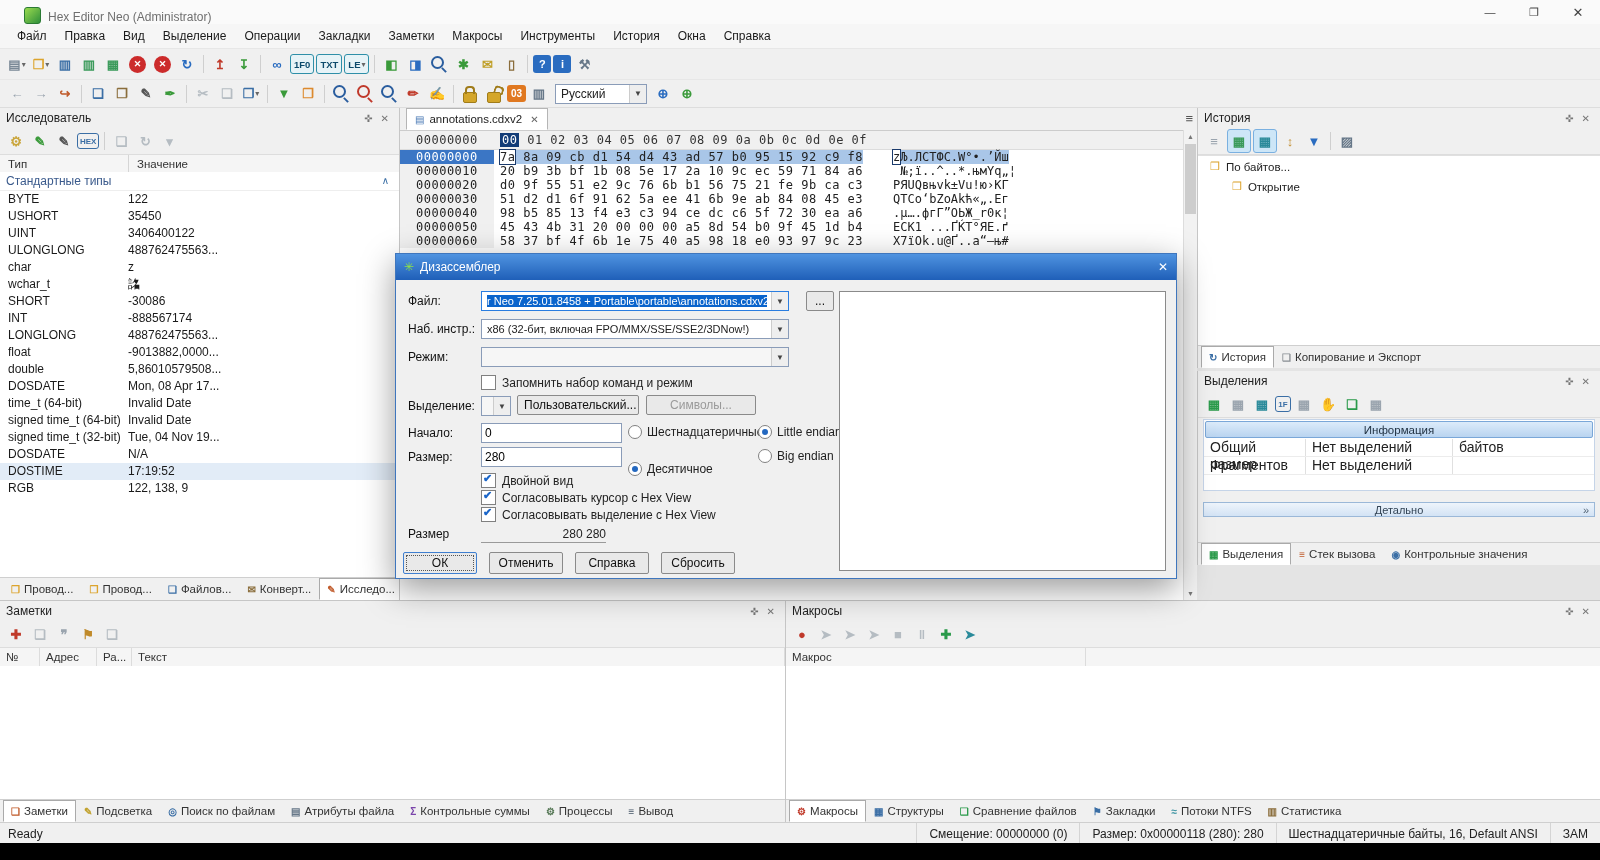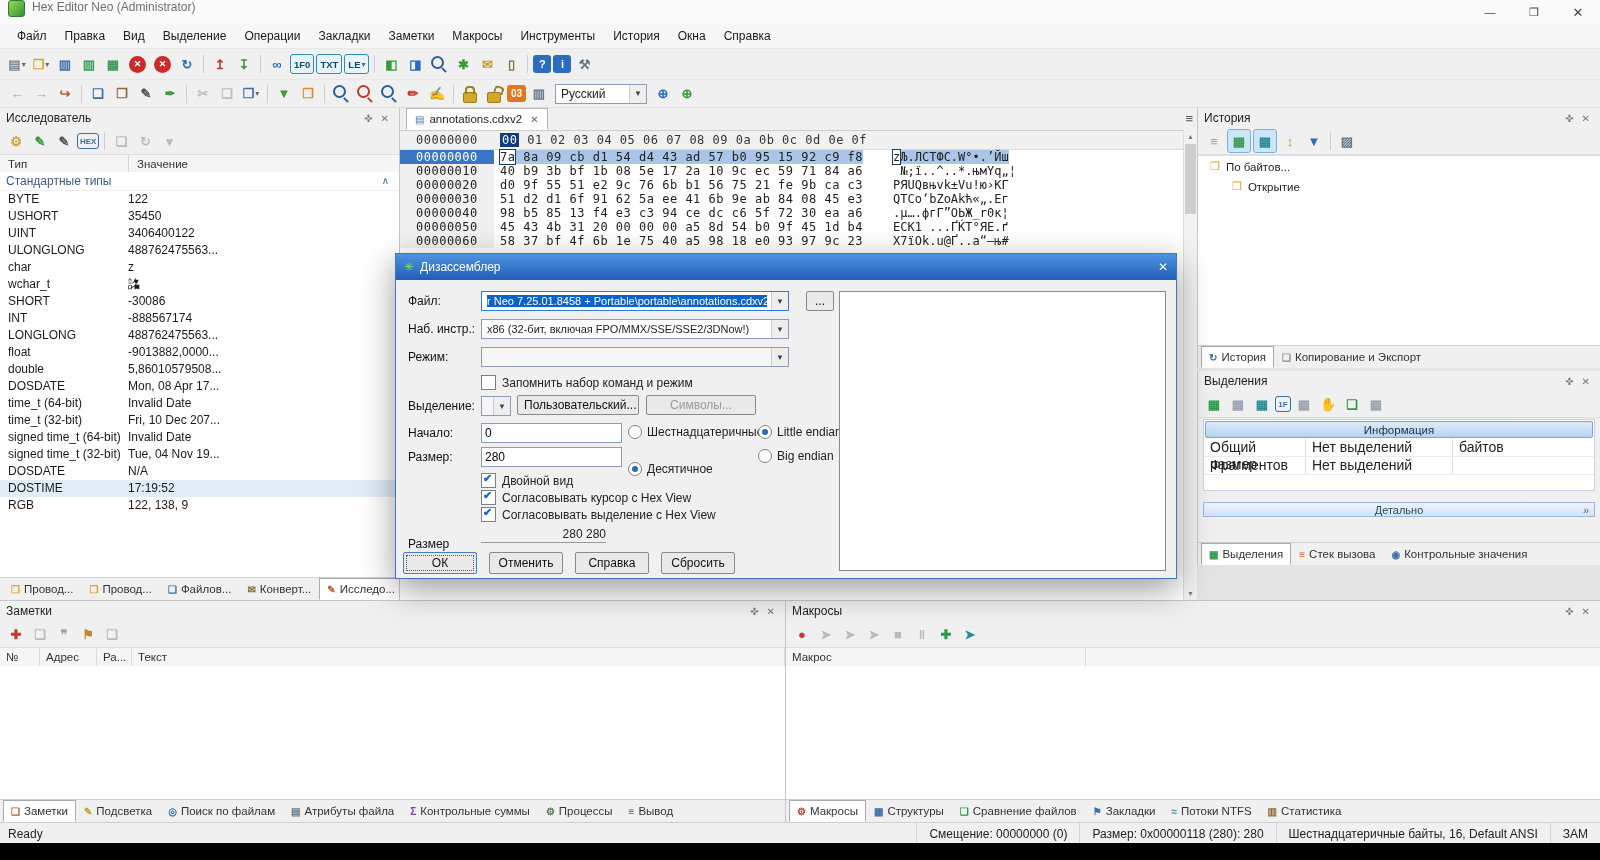--- a/index.html
+++ b/index.html
@@ -1,20 +1,20 @@
 <!DOCTYPE html>
 <html><head>
 <meta charset="utf-8">
 <style>
   html,body{margin:0;padding:0}
   body{width:1600px;height:860px;background:#000;font-family:"Liberation Sans",sans-serif;font-size:12px;color:#222;overflow:hidden;position:relative;-webkit-font-smoothing:antialiased}
   .app{position:absolute;left:0;top:0;width:1600px;height:843px;background:#e4e4e4;overflow:hidden}
 
   
-  .titlebar{position:absolute;left:0;top:0;right:0;height:24px;background:#fafafa;display:flex;align-items:flex-start;padding-left:8px;box-sizing:border-box}
+  .titlebar{position:absolute;left:0;top:0;right:0;height:24px;background:#fafafa;display:flex;align-items:flex-end;padding-left:24px;box-sizing:border-box}
   .app-icon{width:15px;height:15px;border-radius:3px;background:linear-gradient(135deg,#9adb4f,#2f8f3a);border:1px solid #2a7a33;margin-right:7px}
   .title-text{color:#6f6f6f;font-size:12px}
   .win-controls{margin-left:auto;display:flex;height:24px}
   .win-btn{width:44px;height:24px;display:flex;align-items:center;justify-content:center;color:#444;font-size:11px}
   .win-btn:last-child{font-size:13px}
 
   
   .menubar{position:absolute;left:0;top:24px;right:0;height:24px;background:#f6f6f6;display:flex;align-items:center;padding-left:8px;box-sizing:border-box}
   .menu-item{padding:0 9px;line-height:24px;color:#1a1a1a}
 
@@ -307,24 +307,20 @@
         </div>
         <div class="x-row">
           <span class="x-type">DOSDATE</span>
           <span class="x-val">Mon, 08 Apr 17...</span>
         </div>
         <div class="x-row">
           <span class="x-type">time_t (64-bit)</span>
           <span class="x-val">Invalid Date</span>
         </div>
         <div class="x-row">
-          <span class="x-type">time_t (32-bit)</span>
-          <span class="x-val">Fri, 10 Dec 207...</span>
-        </div>
-        <div class="x-row">
           <span class="x-type">signed time_t (64-bit)</span>
           <span class="x-val">Invalid Date</span>
         </div>
         <div class="x-row">
           <span class="x-type">signed time_t (32-bit)</span>
           <span class="x-val">Tue, 04 Nov 19...</span>
         </div>
         <div class="x-row">
           <span class="x-type">DOSDATE</span>
           <span class="x-val">N/A</span>
@@ -375,21 +371,21 @@
       <span class="hx-addr">00000000</span>
       <span class="hx-bytes"><span class="hh1">00</span><span style="white-space:pre"> 01 02 03 04 05 06 07 08 09 0a 0b 0c 0d 0e 0f</span></span>
     </div>
     <div class="hx-row hex-font selected">
         <span class="hx-addr">00000000</span>
         <span class="hx-bytes"><span class="b1">7a</span><span style="white-space:pre"> 8a 09 cb d1 54 d4 43 ad 57 b0 95 15 92 c9 f8</span></span>
         <span class="hx-text"><span class="t1" style="white-space:pre">z</span><span style="white-space:pre">Љ.ЛСTФC.W°•.’Йш</span></span>
       </div>
       <div class="hx-row hex-font">
         <span class="hx-addr">00000010</span>
-        <span class="hx-bytes"><span class="b1">40</span><span style="white-space:pre"> b9 3b bf 1b 08 5e 17 2a 10 9c ec 59 71 84 a6</span></span>
+        <span class="hx-bytes"><span class="b1">20</span><span style="white-space:pre"> b9 3b bf 1b 08 5e 17 2a 10 9c ec 59 71 84 a6</span></span>
         <span class="hx-text"><span class="t1" style="white-space:pre"> </span><span style="white-space:pre">№;ї..^..*.њмYq„¦</span></span>
       </div>
       <div class="hx-row hex-font">
         <span class="hx-addr">00000020</span>
         <span class="hx-bytes"><span class="b1">d0</span><span style="white-space:pre"> 9f 55 51 e2 9c 76 6b b1 56 75 21 fe 9b ca c3</span></span>
         <span class="hx-text"><span class="t1" style="white-space:pre">Р</span><span style="white-space:pre">ЯUQвњvk±Vu!ю›КГ</span></span>
       </div>
       <div class="hx-row hex-font">
         <span class="hx-addr">00000030</span>
         <span class="hx-bytes"><span class="b1">51</span><span style="white-space:pre"> d2 d1 6f 91 62 5a ee 41 6b 9e ab 84 08 45 e3</span></span>
@@ -678,21 +674,21 @@
       </span>
       <span class="dlg-check-row" style="top:210px">
         <span class="cb checked"></span>
         <span>Согласовывать курсор с Hex View</span>
       </span>
       <span class="dlg-check-row" style="top:227px">
         <span class="cb checked"></span>
         <span>Согласовывать выделение с Hex View</span>
       </span>
 
-      <span class="dlg-label" style="top:257px">Размер</span>
+      <span class="dlg-label" style="top:247px">Размер</span>
       <span class="size-display" style="top:247px">280 280</span>
 
       <button class="dlg-btn default" style="left:7px;top:272px;width:74px">ОК</button>
       <button class="dlg-btn" style="left:93px;top:272px;width:74px">Отменить</button>
       <button class="dlg-btn" style="left:179px;top:272px;width:74px">Справка</button>
       <button class="dlg-btn" style="left:265px;top:272px;width:74px">Сбросить</button>
 
       <div class="listbox"></div>
     </div>
   </div>

